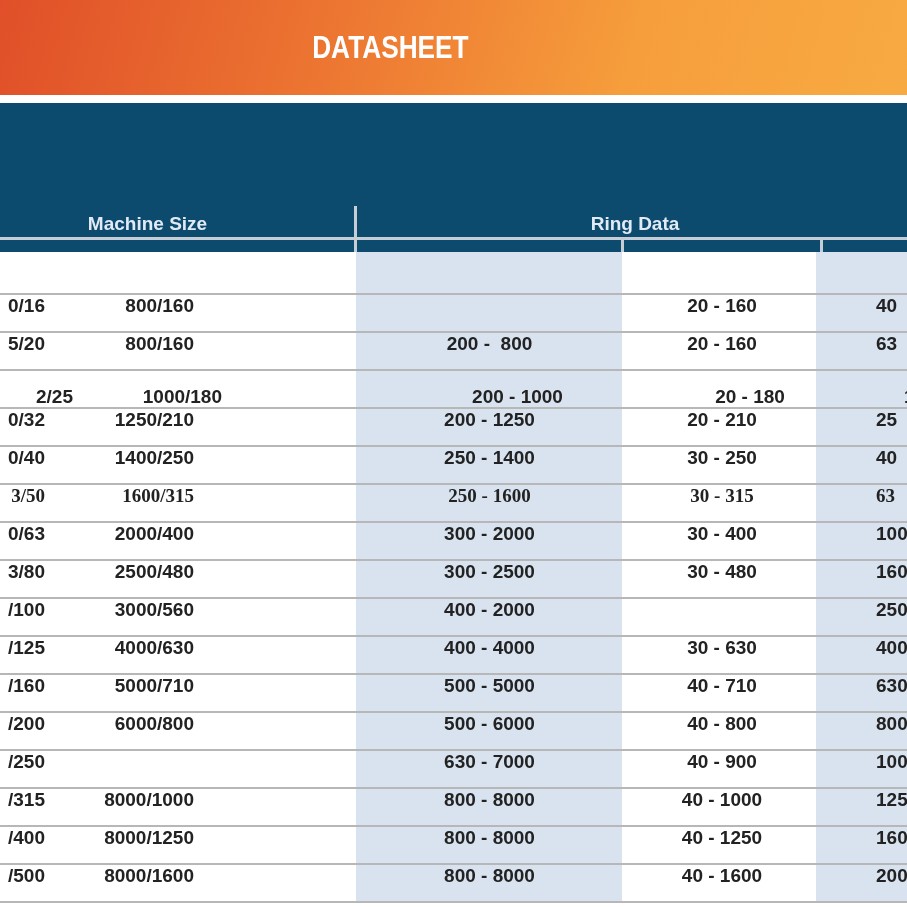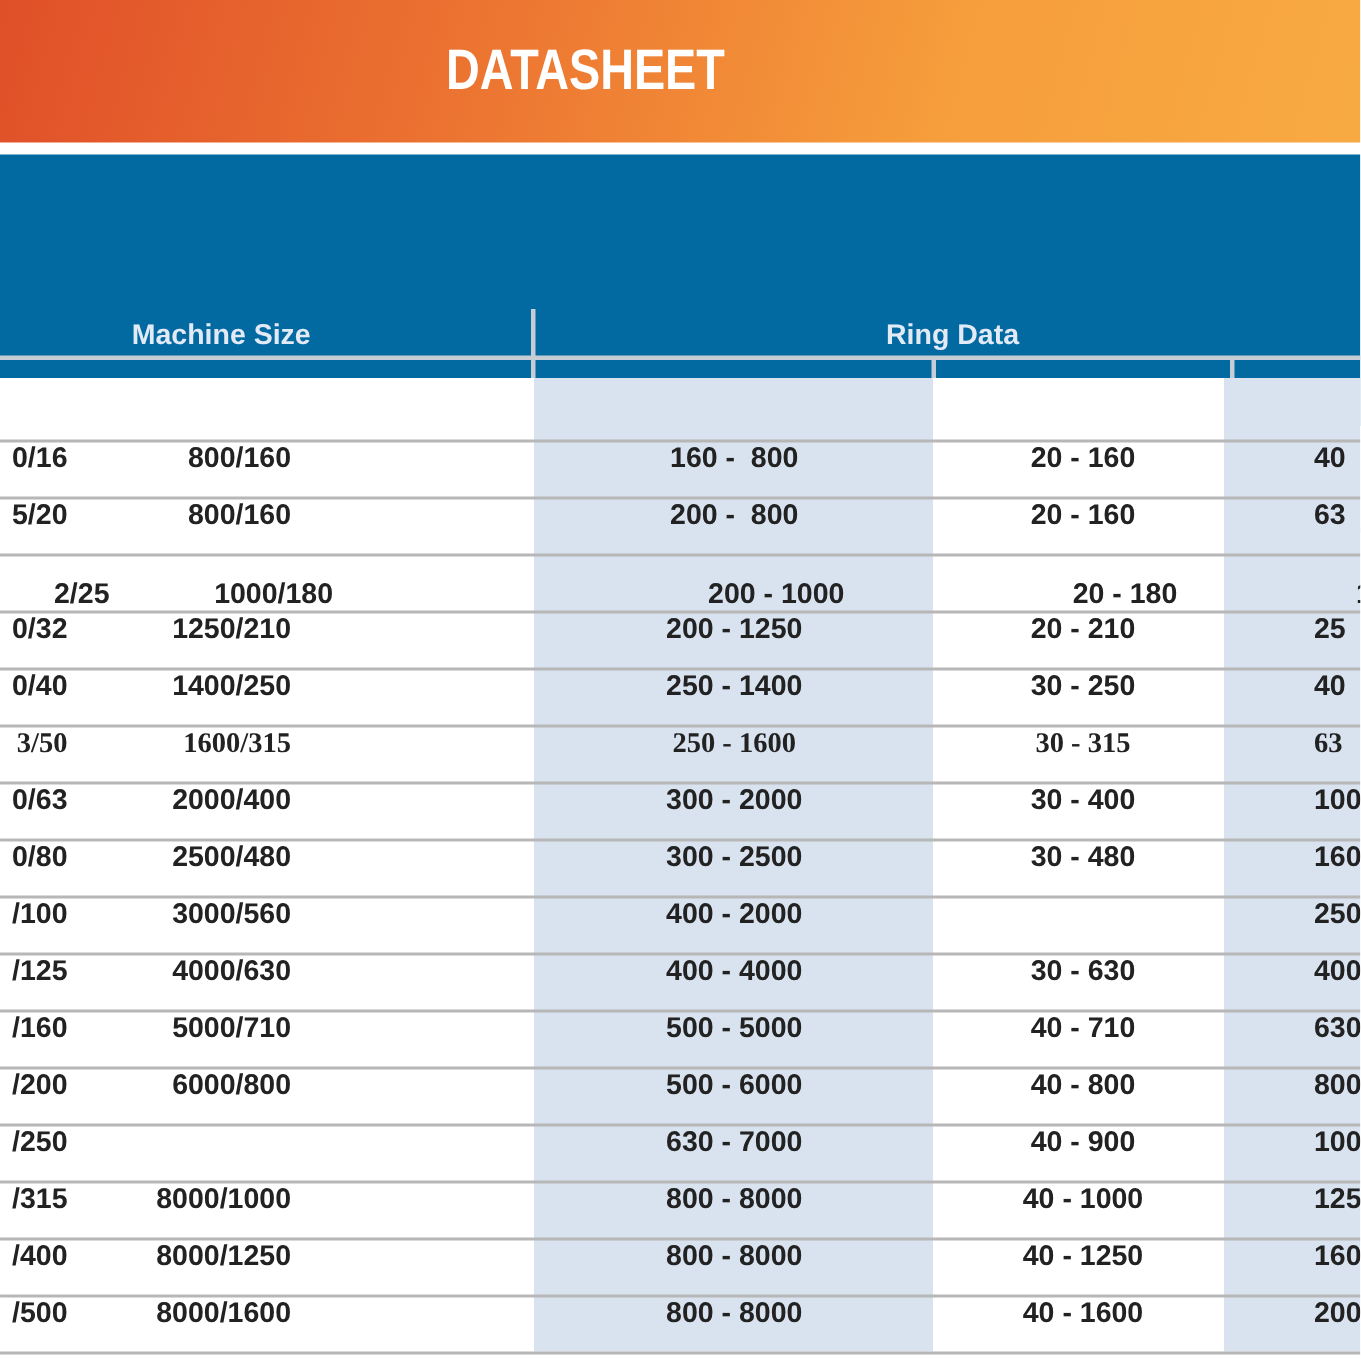--- a/index.html
+++ b/index.html
@@ -5,25 +5,25 @@
   html,body{margin:0;padding:0;background:#ffffff;}
   .page{position:relative;width:907px;height:907px;overflow:hidden;background:#ffffff;
         font-family:"Liberation Sans",sans-serif;}
 
   
   .banner{position:absolute;left:0;top:0;width:907px;height:95px;
           background:linear-gradient(105deg,#e04f29 0%,#ec7431 35%,#f69e3c 70%,#f8aa42 100%);
           display:flex;align-items:center;}
   .banner-title{position:absolute;left:0;top:0;width:780px;height:95px;
           display:flex;align-items:center;justify-content:center;
-          color:#ffffff;font-size:38px;font-weight:700;letter-spacing:0px;}
+          color:#ffffff;font-size:32px;font-weight:700;letter-spacing:0px;}
   .banner-title span{display:inline-block;transform:scaleX(0.82);}
 
   
-  .thead{position:absolute;left:0;top:103px;width:907px;height:181px;background:#0369a1;}
+  .thead{position:absolute;left:0;top:103px;width:907px;height:181px;background:#0c4a6e;}
   .hline,.vline{position:absolute;background:#c7cdd4;}
   .hl-1{left:0;top:134px;width:907px;height:3px;}
   .hl-2{left:0;top:210px;width:356px;height:3px;}
   .hl-bottom{left:0;top:249px;width:907px;height:3px;background:#bcc2c9;}
   .vl-1{left:354px;top:103px;width:3px;height:149px;}
   .vl-2{left:621px;top:137px;width:3px;height:115px;}
   .vl-3{left:820px;top:137px;width:3px;height:115px;}
 
   .hcell{position:absolute;color:#dbe5f2;text-align:center;white-space:pre;}
   .h-big{font-size:19px;font-weight:700;color:#e2eaf6;}
@@ -84,21 +84,20 @@
     <div class="vline vl-3"></div>
     <div class="hline hl-bottom"></div>
   </div>
 
   <div class="tbody" id="tbody">
     <div class="strip strip-od"></div>
     <div class="strip strip-weight"></div>
   <div class="trow" style="top: 41px;">
         <span class="c-type">0/16</span>
         <span class="c-raw">800/160</span>
-        <span class="c-od">160 -  800</span>
         <span class="c-height">20 - 160</span>
         <span class="c-weight">40</span>
       </div>
       <div class="trow" style="top: 79px;">
         <span class="c-type">5/20</span>
         <span class="c-raw">800/160</span>
         <span class="c-od">200 -  800</span>
         <span class="c-height">20 - 160</span>
         <span class="c-weight">63</span>
       </div>
@@ -131,21 +130,21 @@
         <span class="c-weight">63</span>
       </div>
       <div class="trow" style="top: 269px; padding-left: 47px;">
         <span class="c-type">0/63</span>
         <span class="c-raw">2000/400</span>
         <span class="c-od">300 - 2000</span>
         <span class="c-height">30 - 400</span>
         <span class="c-weight">100</span>
       </div>
       <div class="trow" style="top: 307px;">
-        <span class="c-type">0/80</span>
+        <span class="c-type">3/80</span>
         <span class="c-raw">2500/480</span>
         <span class="c-od">300 - 2500</span>
         <span class="c-height">30 - 480</span>
         <span class="c-weight">160</span>
       </div>
       <div class="trow" style="top: 345px;">
         <span class="c-type">/100</span>
         <span class="c-raw">3000/560</span>
         <span class="c-od">400 - 2000</span>
         <span class="c-weight">250</span>

